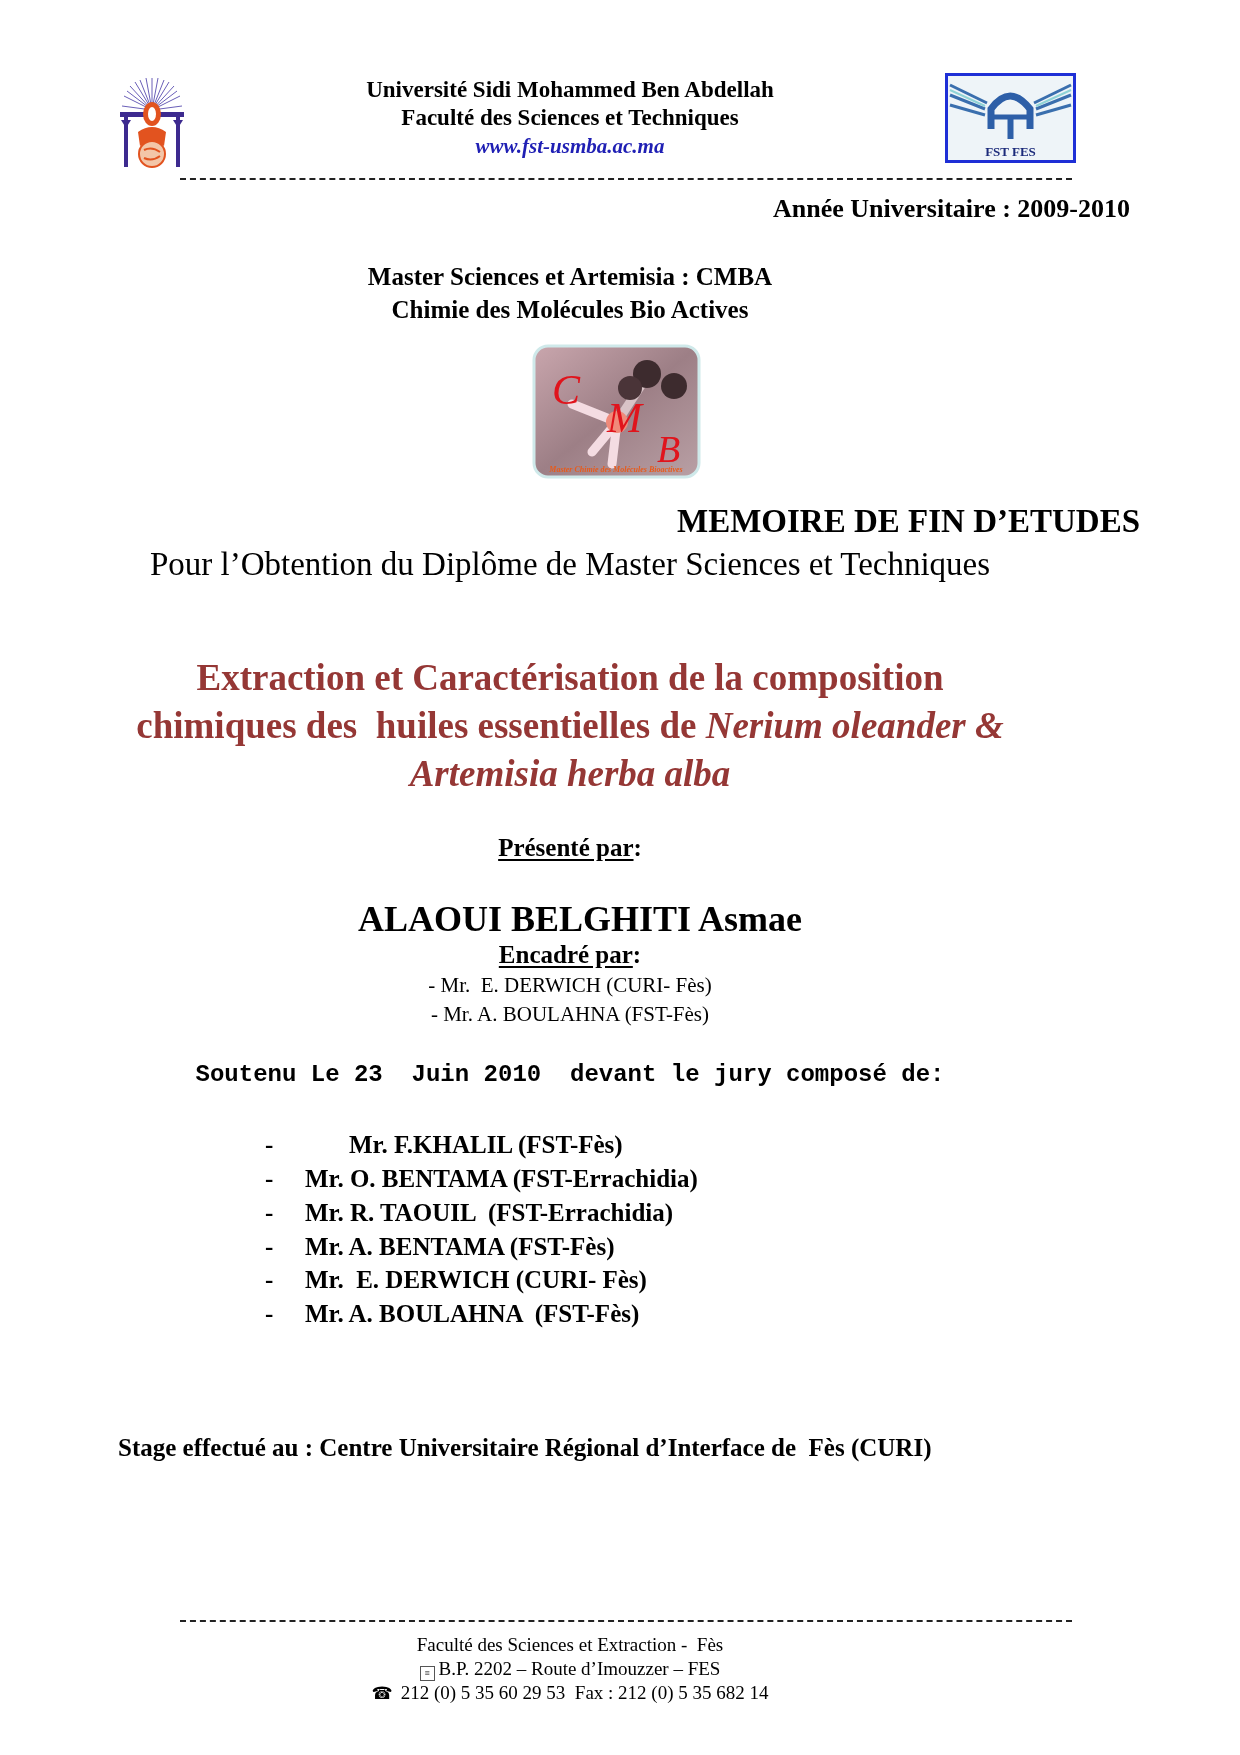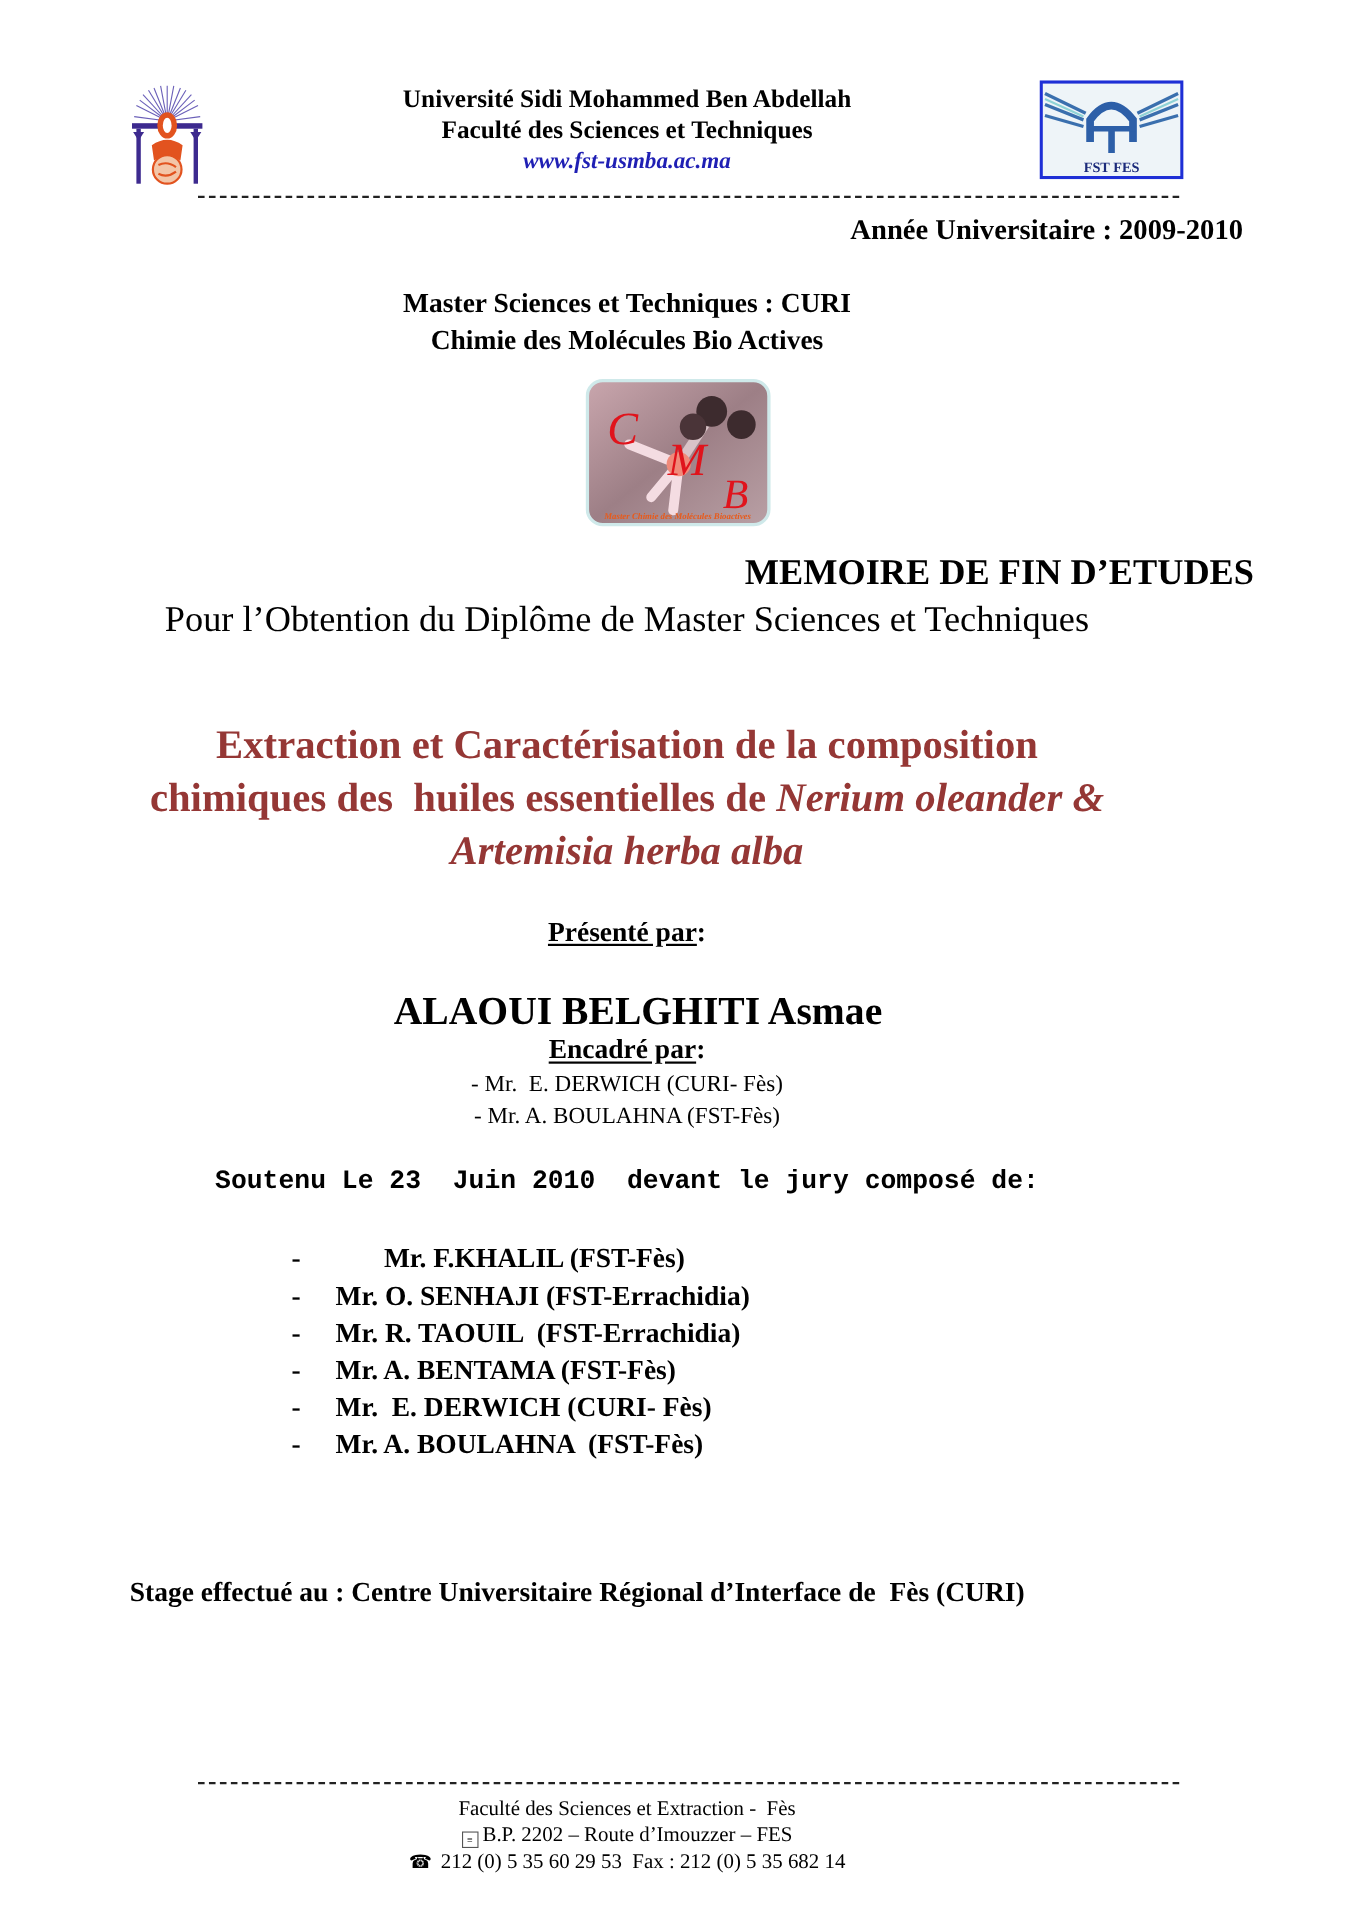--- a/index.html
+++ b/index.html
@@ -73,21 +73,21 @@
     <line x1="44" y1="44" x2="87" y2="44" stroke="#2d5fa8" stroke-width="5"></line>
     <line x1="65.5" y1="44" x2="65.5" y2="66" stroke="#2d5fa8" stroke-width="6"></line>
     <text x="65.5" y="83" text-anchor="middle" font-family="Liberation Serif, serif" font-weight="bold" font-size="13" fill="#1b2a7a">FST FES</text>
   </svg>
 </div>
 
 <div class="dash" style="top:178px;"></div>
 
 <div class="abs bold" style="right:110px; top:193px; font-size:26px; line-height:32px;">Année Universitaire : 2009-2010</div>
 
-<div class="abs center bold" style="top:261px; font-size:25px; line-height:32px;">Master Sciences et Techniques : CURI</div>
+<div class="abs center bold" style="top:261px; font-size:25px; line-height:32px;">Master Sciences et Artemisia : CMBA</div>
 <div class="abs center bold" style="top:294px; font-size:25px; line-height:32px;">Chimie des Molécules Bio Actives</div>
 
 <div class="logo-cmb" style="left:532px; top:344px; width:169px; height:135px;">
   <svg width="169" height="135" viewBox="0 0 169 135">
     <defs>
       <linearGradient id="bg" x1="0" y1="0" x2="1" y2="1">
         <stop offset="0" stop-color="#c9a6ad"></stop>
           <stop offset="0.5" stop-color="#9d7f86"></stop>
           <stop offset="1" stop-color="#b9a0a5"></stop>
       </linearGradient>
@@ -125,21 +125,21 @@
 <div class="abs center bold" style="top:939px; font-size:25px; line-height:32px;">
   <span class="u">Encadré par</span><span>:</span>
 </div>
 <div class="abs center" style="top:971px; font-size:21px; line-height:28px; white-space:pre;">- Mr.  E. DERWICH (CURI- Fès)</div>
 <div class="abs center" style="top:1000px; font-size:21px; line-height:28px; white-space:pre;">- Mr. A. BOULAHNA (FST-Fès)</div>
 
 <div class="abs center bold" style="top:1059px; font-size:24px; line-height:32px; white-space:pre;font-family:Liberation Mono, monospace;">Soutenu Le 23  Juin 2010  devant le jury composé de:</div>
 
 <div>
   <div class="jury-row" style="top:1128px;"><span class="dash-mark">-</span><span style="white-space:pre;margin-left:44px;">Mr. F.KHALIL (FST-Fès)</span></div>
-  <div class="jury-row" style="top:1162px;"><span class="dash-mark">-</span><span style="white-space:pre;">Mr. O. SENHAJI (FST-Errachidia)</span></div>
+  <div class="jury-row" style="top:1162px;"><span class="dash-mark">-</span><span style="white-space:pre;">Mr. O. BENTAMA (FST-Errachidia)</span></div>
   <div class="jury-row" style="top:1196px;"><span class="dash-mark">-</span><span style="white-space:pre;">Mr. R. TAOUIL  (FST-Errachidia)</span></div>
   <div class="jury-row" style="top:1230px;"><span class="dash-mark">-</span><span style="white-space:pre;">Mr. A. BENTAMA (FST-Fès)</span></div>
   <div class="jury-row" style="top:1263px;"><span class="dash-mark">-</span><span style="white-space:pre;">Mr.  E. DERWICH (CURI- Fès)</span></div>
   <div class="jury-row" style="top:1297px;"><span class="dash-mark">-</span><span style="white-space:pre;">Mr. A. BOULAHNA  (FST-Fès)</span></div>
 </div>
 
 <div class="abs bold" style="left:118px; top:1432px; font-size:25px; line-height:32px; white-space:pre;font-family:Liberation Serif, serif;">Stage effectué au : Centre Universitaire Régional d’Interface de  Fès (CURI)</div>
 
 <div class="dash" style="top:1620px;"></div>
 <div class="abs center" style="top:1633px; font-size:19px; line-height:24px; white-space:pre;">Faculté des Sciences et Extraction -  Fès</div>

